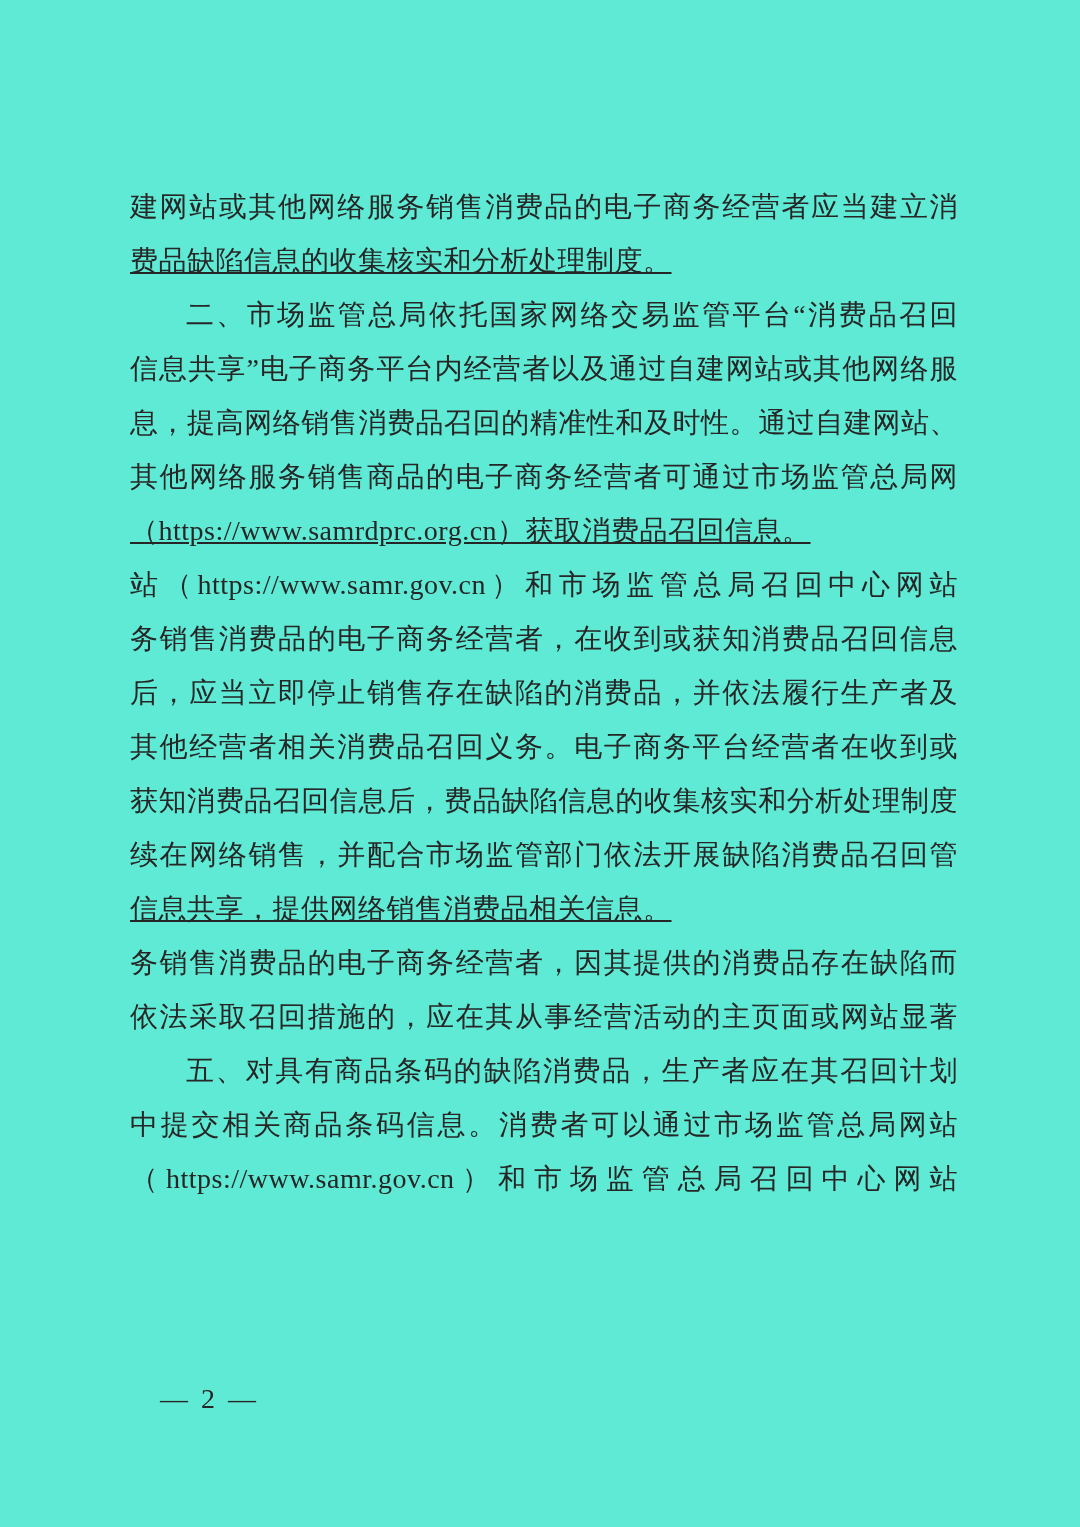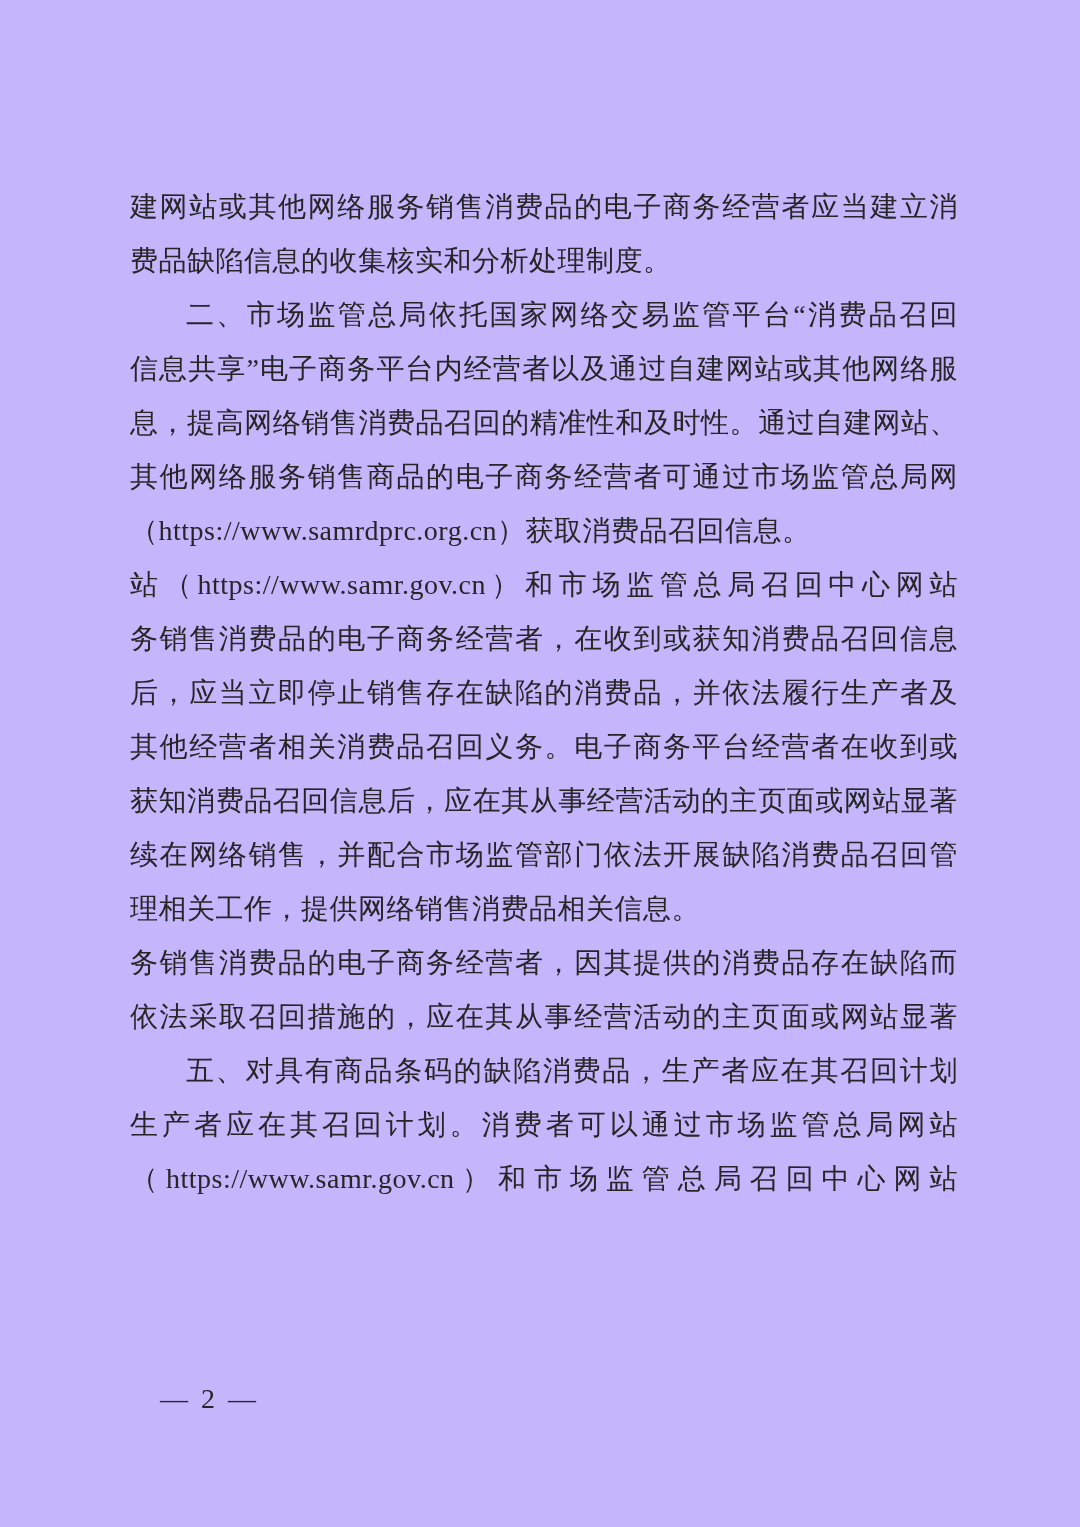--- a/index.html
+++ b/index.html
@@ -4,21 +4,21 @@
 <style>
   html, body {
     margin: 0;
     padding: 0;
     background: #ffffff;
   }
   .page {
     position: relative;
     width: 1080px;
     height: 1527px;
-    background: #c4b5fd;
+    background: #5eead4;
     overflow: hidden;
     font-family: "Liberation Serif", "DejaVu Serif", serif;
     color: #262626;
   }
   .textblock {
     position: absolute;
     left: 130px;
     top: 180px;
     width: 828px;
   }
@@ -31,20 +31,21 @@
   }
   
   .full {
     text-align: justify;
     text-align-last: justify;
   }
   
   .end {
     text-align: right;
     text-align-last: left;
+    text-decoration: underline;
   }
   
   .indent {
     text-indent: 2em;
   }
   .footer {
     position: absolute;
     left: 160px;
     top: 1372px;
     font-size: 28px;
@@ -62,24 +63,24 @@
     <div class="line end">费品缺陷信息的收集核实和分析处理制度。</div>
     <div class="line full indent">二、市场监管总局依托国家网络交易监管平台“消费品召回</div>
     <div class="line full">信息共享”电子商务平台内经营者以及通过自建网站或其他网络服</div>
     <div class="line full">息，提高网络销售消费品召回的精准性和及时性。通过自建网站、</div>
     <div class="line full">其他网络服务销售商品的电子商务经营者可通过市场监管总局网</div>
     <div class="line end">（https://www.samrdprc.org.cn）获取消费品召回信息。</div>
     <div class="line full">站（https://www.samr.gov.cn）和市场监管总局召回中心网站</div>
     <div class="line full">务销售消费品的电子商务经营者，在收到或获知消费品召回信息</div>
     <div class="line full">后，应当立即停止销售存在缺陷的消费品，并依法履行生产者及</div>
     <div class="line full">其他经营者相关消费品召回义务。电子商务平台经营者在收到或</div>
-    <div class="line full">获知消费品召回信息后，应在其从事经营活动的主页面或网站显著</div>
+    <div class="line full">获知消费品召回信息后，费品缺陷信息的收集核实和分析处理制度</div>
     <div class="line full">续在网络销售，并配合市场监管部门依法开展缺陷消费品召回管</div>
-    <div class="line end">理相关工作，提供网络销售消费品相关信息。</div>
+    <div class="line end">信息共享，提供网络销售消费品相关信息。</div>
     <div class="line full">务销售消费品的电子商务经营者，因其提供的消费品存在缺陷而</div>
     <div class="line full">依法采取召回措施的，应在其从事经营活动的主页面或网站显著</div>
     <div class="line full indent">五、对具有商品条码的缺陷消费品，生产者应在其召回计划</div>
-    <div class="line full">生产者应在其召回计划。消费者可以通过市场监管总局网站</div>
+    <div class="line full">中提交相关商品条码信息。消费者可以通过市场监管总局网站</div>
     <div class="line full">（https://www.samr.gov.cn）和市场监管总局召回中心网站</div>
   </div>
 
   <div class="footer">— 2 —</div>
 </div>
 
 </body></html>

